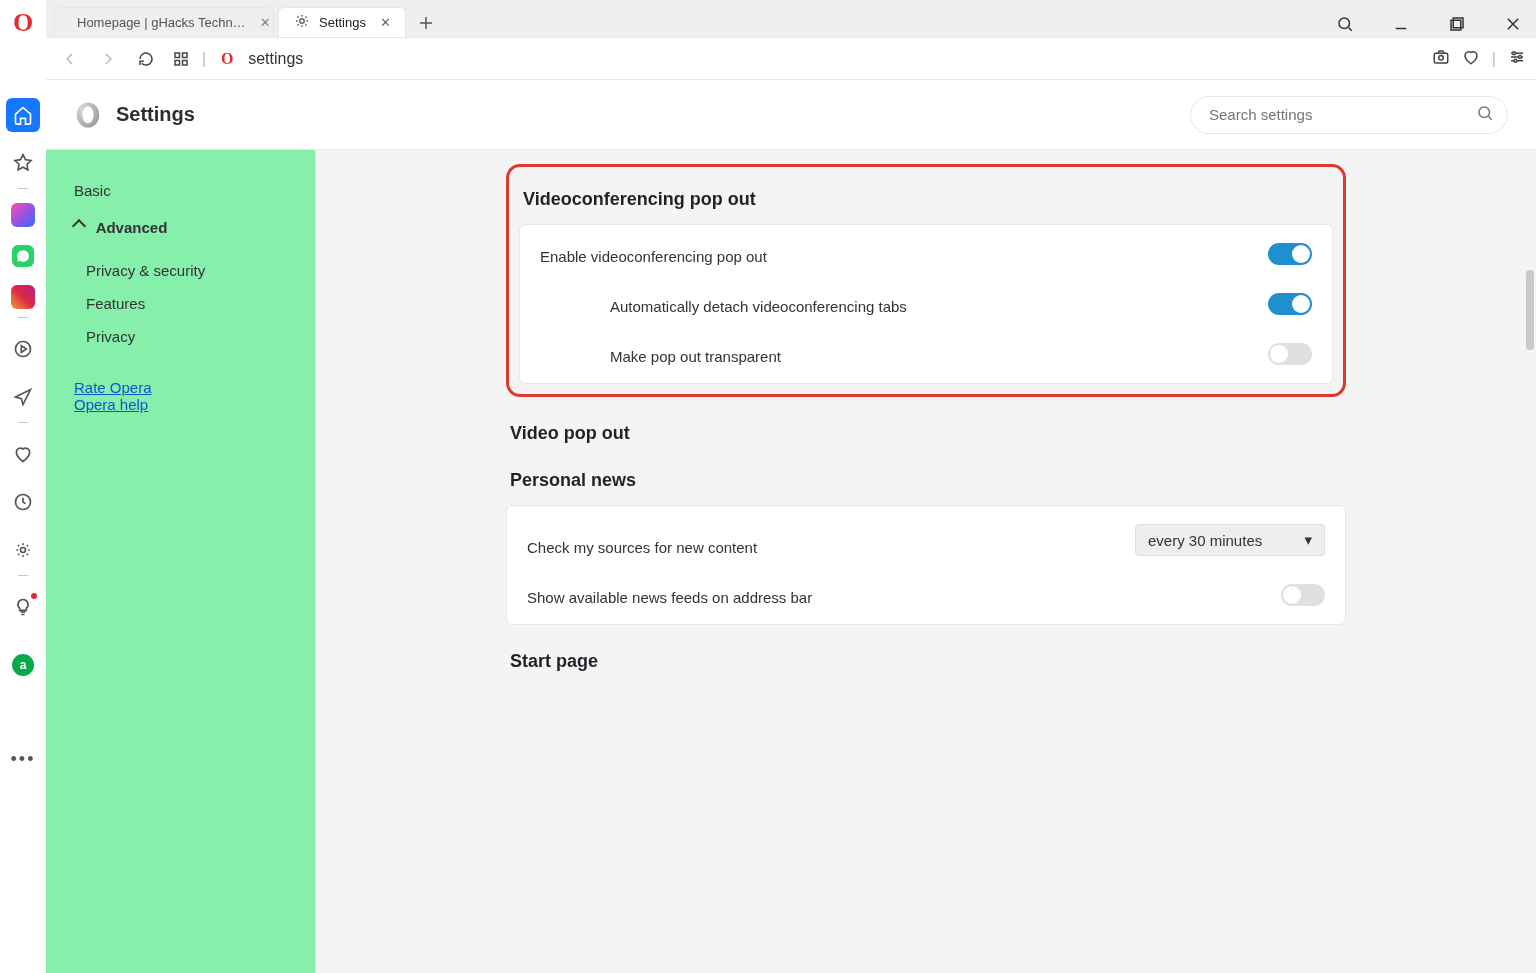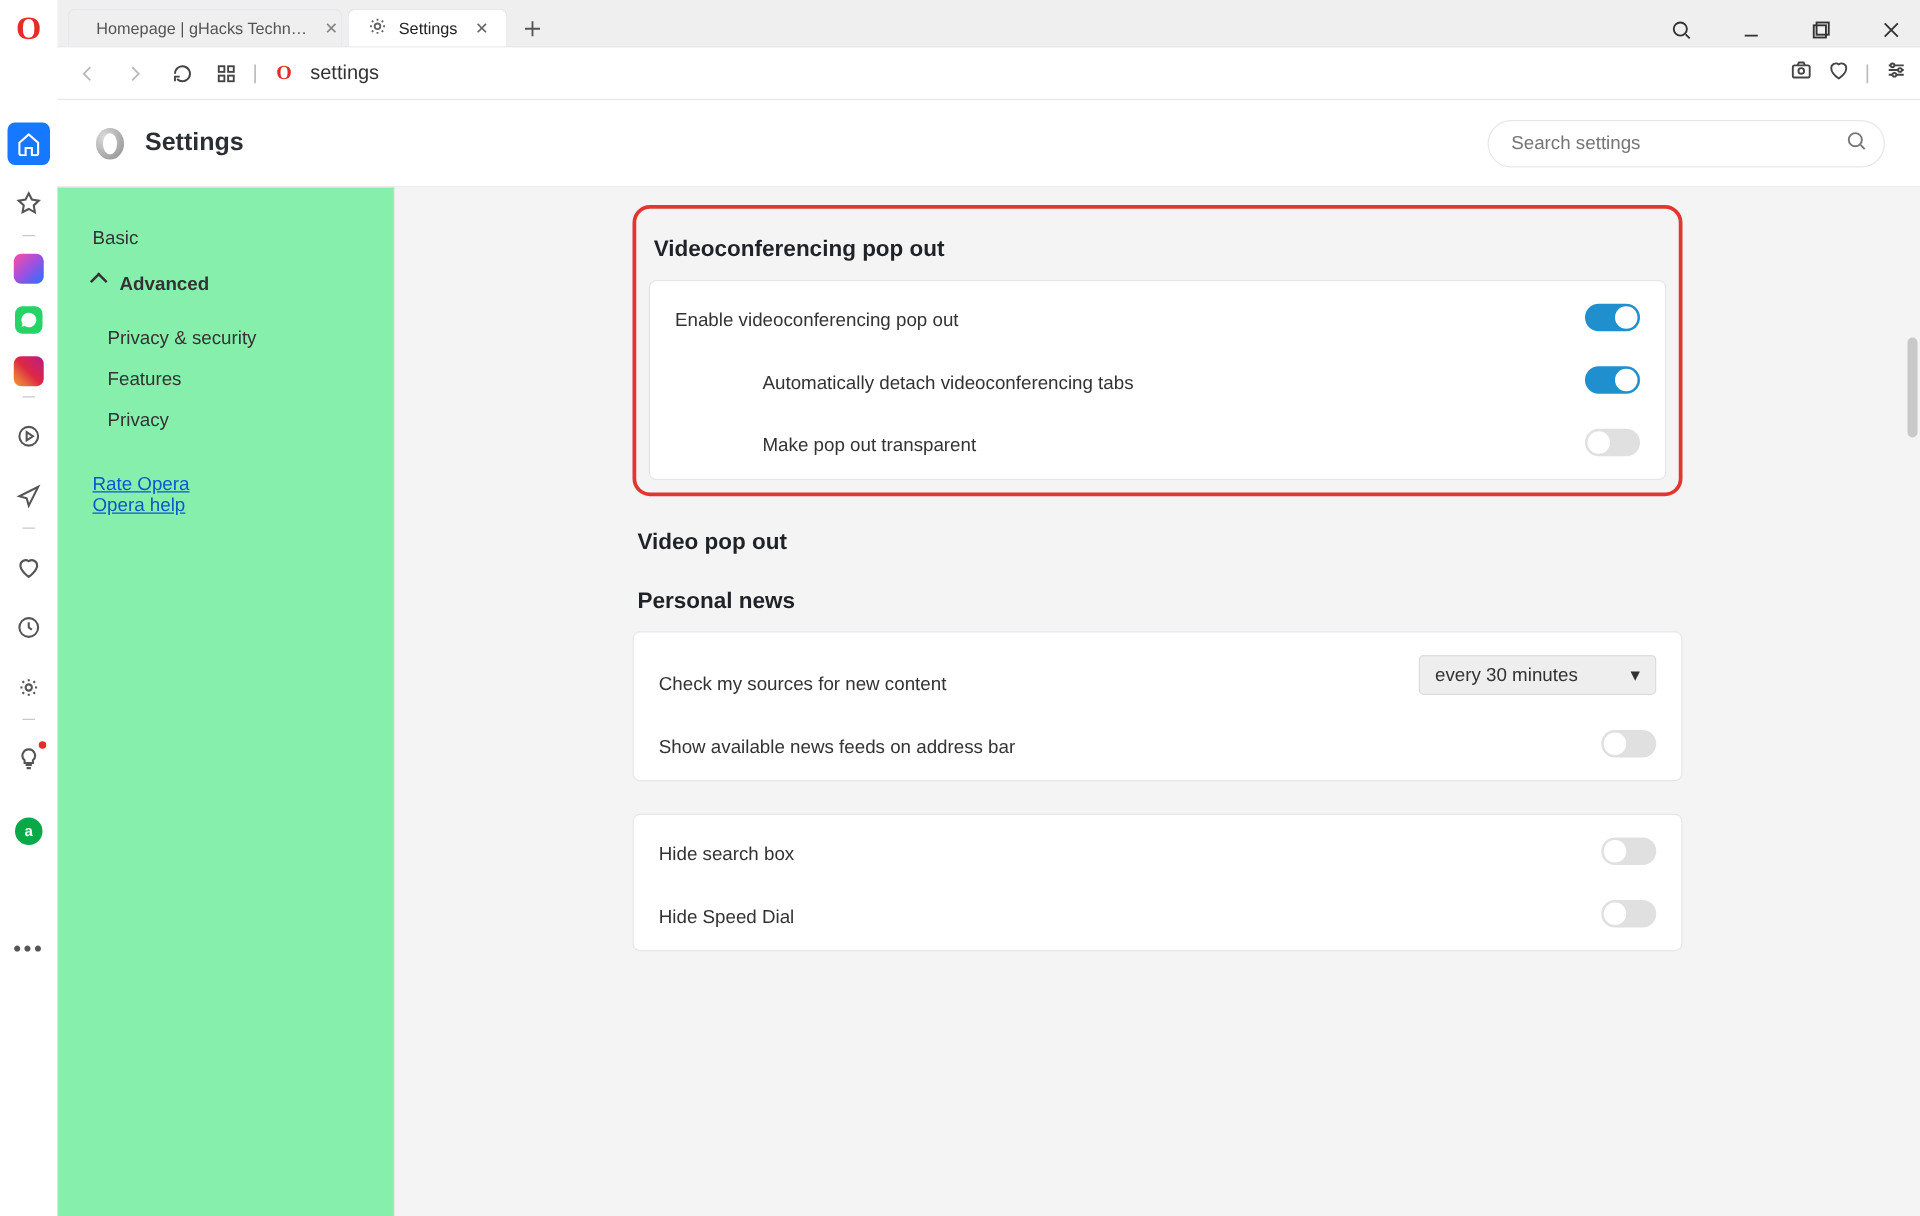--- a/index.html
+++ b/index.html
@@ -361,34 +361,21 @@
                 <div class="row">
                   <div class="lbl">Show available news feeds on address bar</div>
                   <div class="toggle off">
                       <div class="knob"></div>
                     </div>
                 </div>
               </div>
             </div>
 
             <div class="section">
-              <div class="card">
-                <div class="row">
-                  <div class="lbl">Hide search box</div>
-                  <div class="toggle off">
-                      <div class="knob"></div>
-                    </div>
-                </div>
-                <div class="row">
-                  <div class="lbl">Hide Speed Dial</div>
-                  <div class="toggle off">
-                      <div class="knob"></div>
-                    </div>
-                </div>
-              </div>
+              <h2>Start page</h2>
             </div>
 
           </div>
         </div>
       </div>
     </div>
 
     <div class="sbthumb"></div>
 
   </div>

